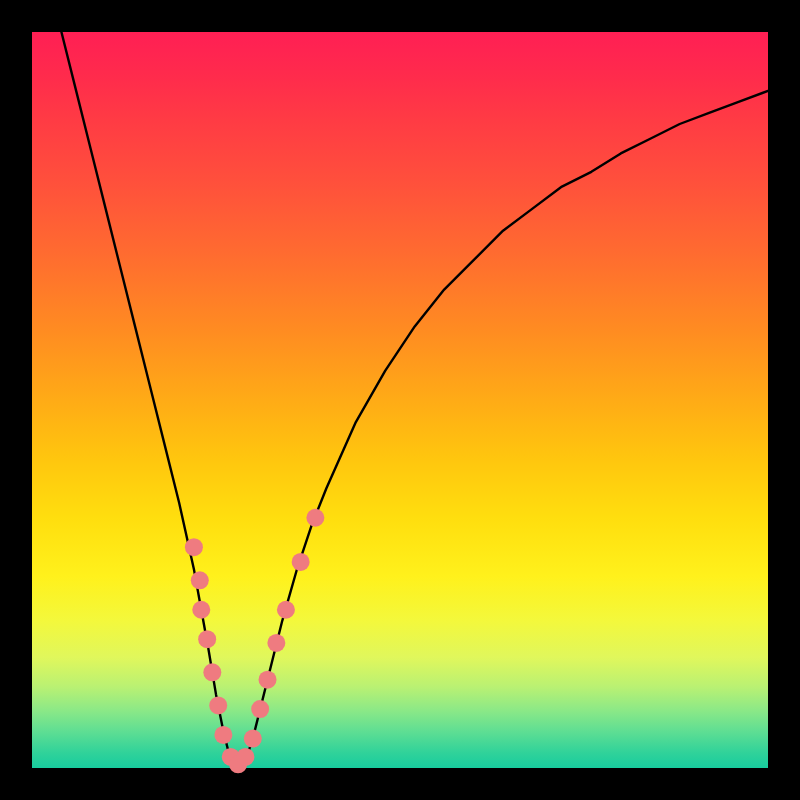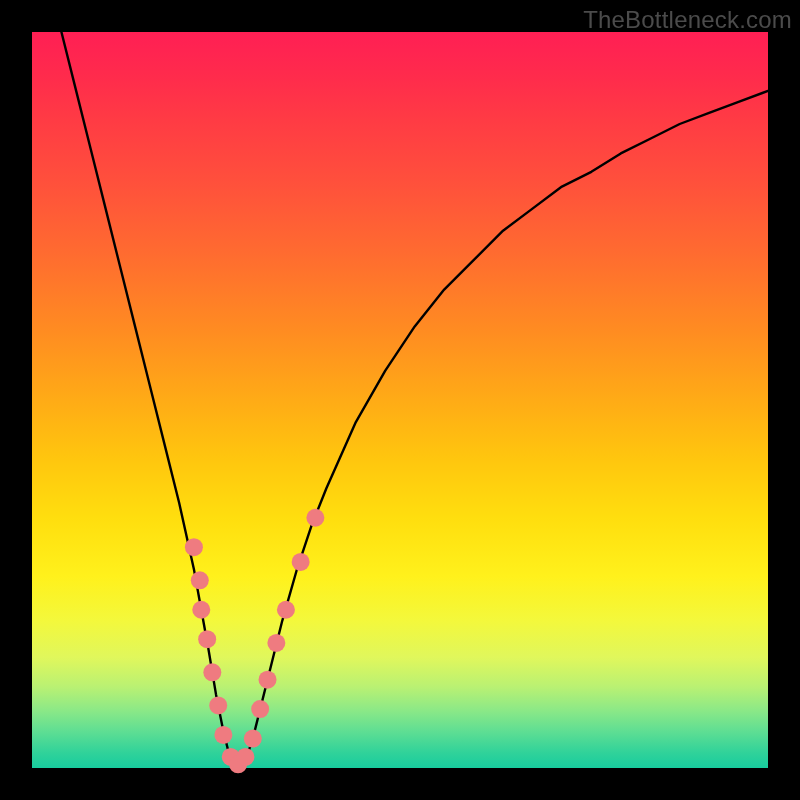--- a/index.html
+++ b/index.html
@@ -62,21 +62,20 @@
     top: 0;
     width: 736px;
     height: 736px;
     overflow: visible;
   }
 </style>
 </head>
 <body>
 
 <div class="frame">
-  <div class="watermark">TheBottleneck.com</div>
   <div class="plot">
     <svg class="curve" viewBox="0 0 736 736">
       <path id="curve-path" fill="none" stroke-width="2.4" stroke-linecap="round" stroke-linejoin="round" d="M29.44 0.00 L44.16 58.88 L58.88 117.76 L73.60 176.64 L88.32 235.52 L103.04 294.40 L117.76 353.28 L132.48 412.16 L147.20 471.04 L161.92 537.28 L176.64 618.24 L184.00 662.40 L191.36 699.20 L198.72 728.64 L206.08 736.00 L213.44 728.64 L220.80 706.56 L235.52 647.68 L250.24 588.80 L264.96 537.28 L279.68 493.12 L294.40 456.32 L323.84 390.08 L353.28 338.56 L382.72 294.40 L412.16 257.60 L441.60 228.16 L471.04 198.72 L500.48 176.64 L529.92 154.56 L559.36 139.84 L588.80 121.44 L618.24 106.72 L647.68 92.00 L677.12 80.96 L706.56 69.92 L736.00 58.88" stroke="#000000"></path>
       <g id="markers">
           <circle cx="161.92" cy="515.20" r="9" fill="#ef7b80" stroke="#e86a70" stroke-width="0"></circle>
           <circle cx="167.81" cy="548.32" r="9" fill="#ef7b80" stroke="#e86a70" stroke-width="0"></circle>
           <circle cx="169.28" cy="577.76" r="9" fill="#ef7b80" stroke="#e86a70" stroke-width="0"></circle>
           <circle cx="175.17" cy="607.20" r="9" fill="#ef7b80" stroke="#e86a70" stroke-width="0"></circle>
           <circle cx="180.32" cy="640.32" r="9" fill="#ef7b80" stroke="#e86a70" stroke-width="0"></circle>
           <circle cx="186.21" cy="673.44" r="9" fill="#ef7b80" stroke="#e86a70" stroke-width="0"></circle>

